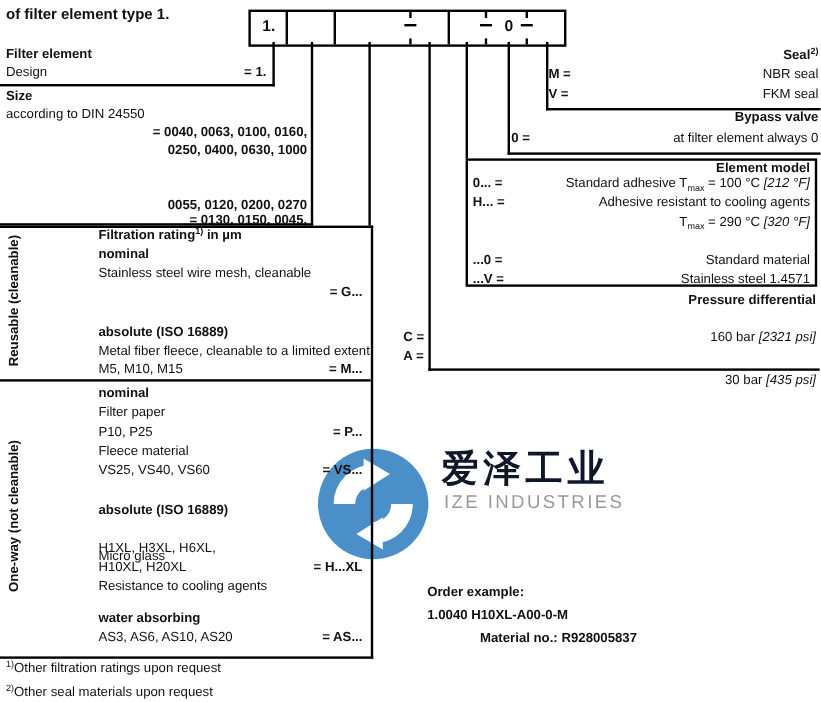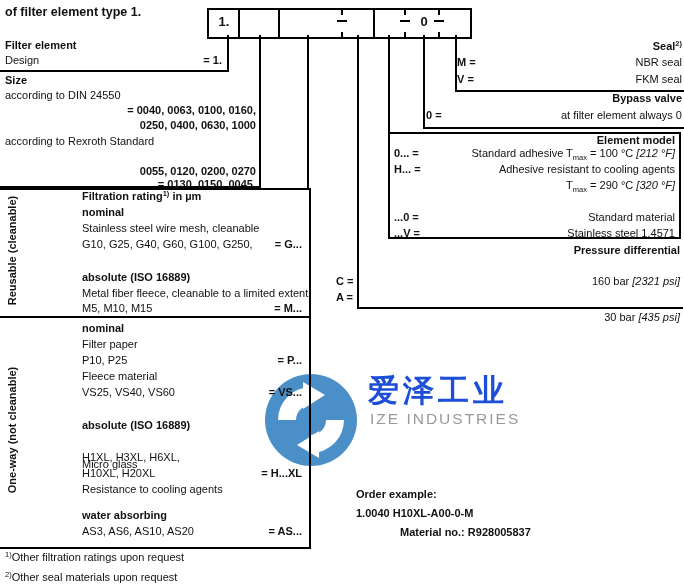--- a/index.html
+++ b/index.html
@@ -21,21 +21,21 @@
   .tick-top{position:absolute;top:0;width:2px;height:5px;background:#000;}
   .tick-bot{position:absolute;bottom:0;width:2px;height:5px;background:#000;}
   .tick-dash{position:absolute;top:10px;width:10px;height:2px;background:#000;}
   .boxnum{position:absolute;top:0;height:23px;line-height:23px;font-weight:bold;font-size:13px;text-align:center;}
   
   .frame{position:absolute;}
   .vlabel{position:absolute;transform:rotate(-90deg);transform-origin:0 0;
           font-weight:bold;text-align:center;white-space:nowrap;line-height:13px;}
   
   #wm-cn{position:absolute;left:368px;top:374px;font-size:31px;font-weight:bold;
-         letter-spacing:4px;color:#1d4ed8;line-height:34px;}
+         letter-spacing:4px;color:#0f172a;line-height:34px;}
   #wm-en{position:absolute;left:370px;top:410px;font-size:15.5px;letter-spacing:2px;
          color:#999;line-height:17px;}
   #wm-logo{position:absolute;left:263px;top:372px;}
 </style>
 </head>
 <body>
 
 <div id="canvas">
 
   <div id="wm-logo">
@@ -82,35 +82,33 @@
   <div class="frame" style="left:455px;top:35px;width:229px;height:55px;border-left:2px solid #000;border-bottom:2px solid #000;"></div>
 
   <div class="t b" style="left:5px;top:39px;">Filter element</div>
   <div class="t" style="left:5px;top:54px;">Design</div>
   <div class="t b ra" style="left:0;top:54px;width:222px;">= 1.</div>
 
   <div class="t b" style="left:5px;top:74px;">Size</div>
   <div class="t" style="left:5px;top:89px;">according to DIN 24550</div>
   <div class="t b ra" style="left:0;top:104px;width:256px;">= 0040, 0063, 0100, 0160,</div>
   <div class="t b ra" style="left:0;top:119px;width:256px;">0250, 0400, 0630, 1000</div>
-  <div class="t" style="left:5px;top:135px;">according to Rexroth Standard</div>
   <div class="t b ra" style="left:0;top:150px;width:256px;margin-top:28px;">= 0130, 0150, 0045,</div>
   <div class="t b ra" style="left:0;top:165px;width:256px;">0055, 0120, 0200, 0270</div>
 
   <div class="frame" style="left:0;top:188px;width:309px;height:357px;border-top:2px solid #000;border-right:2px solid #000;border-bottom:2px solid #000;"></div>
   <div class="line" style="left:0;top:316px;width:309px;height:2px;"></div>
   <div class="vlabel" style="left:6px;top:313px;width:125px;">Reusable (cleanable)</div>
   <div class="vlabel" style="left:6px;top:541px;width:222px;">One-way (not cleanable)</div>
 
   <div class="t b" style="left:82px;top:190px;">
     <span>Filtration rating</span><sup>1)</sup><span> in µm</span>
   </div>
   <div class="t b" style="left:82px;top:206px;">nominal</div>
   <div class="t" style="left:82px;top:222px;">Stainless steel wire mesh, cleanable</div>
-  <div class="t" style="left:82px;top:238px;">G10, G25, G40, G60, G100, G250,</div>
   <div class="t b ra" style="left:82px;top:238px;width:220px;">= G...</div>
 
   <div class="t b" style="left:82px;top:271px;">absolute (ISO 16889)</div>
   <div class="t" style="left:82px;top:287px;">Metal fiber fleece, cleanable to a limited extent</div>
   <div class="t" style="left:82px;top:302px;">M5, M10, M15</div>
   <div class="t b ra" style="left:82px;top:302px;width:220px;">= M...</div>
 
   <div class="t b" style="left:82px;top:322px;">nominal</div>
   <div class="t" style="left:82px;top:338px;">Filter paper</div>
   <div class="t" style="left:82px;top:354px;">P10, P25</div>

